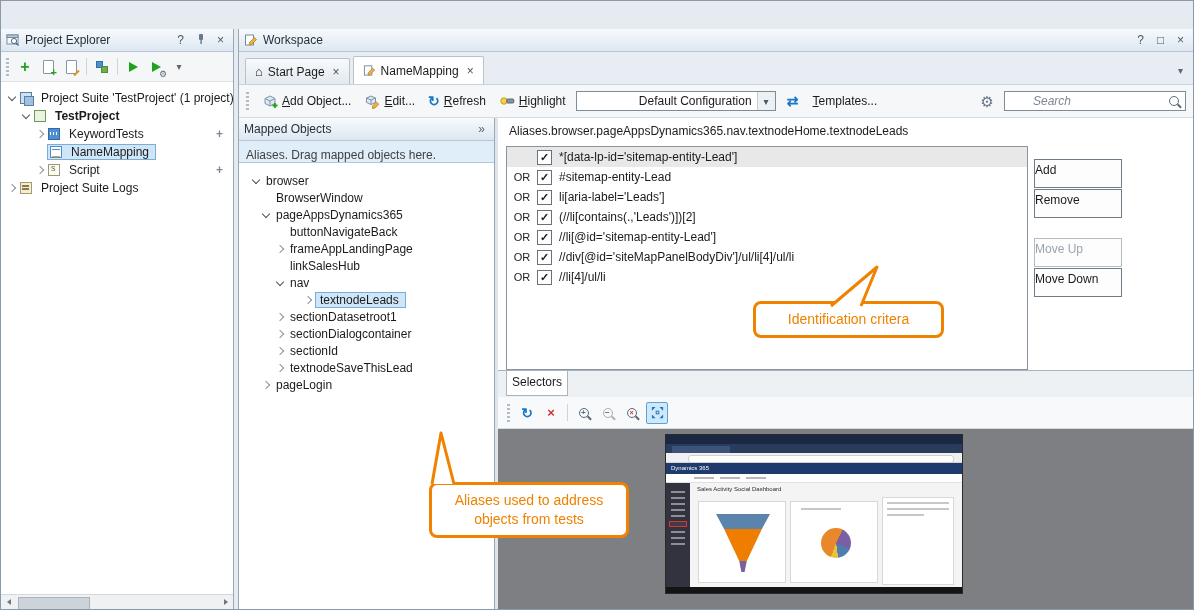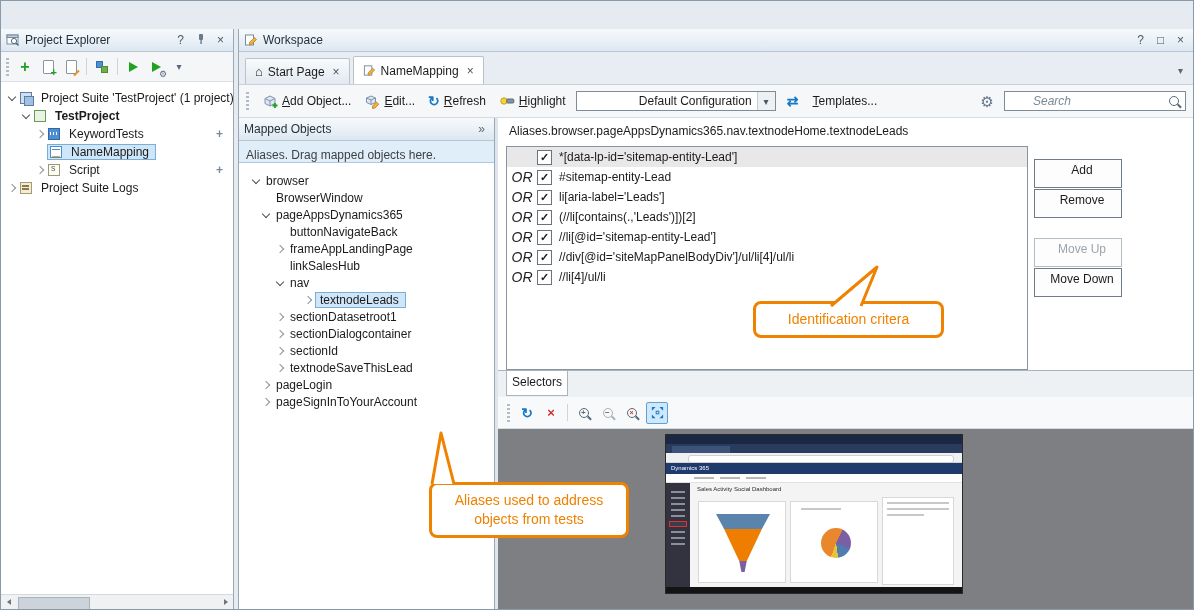--- a/index.html
+++ b/index.html
@@ -109,26 +109,26 @@
                padding:0 7px;flex:none;color:#404040;}
   .mtree{flex:1;padding-top:9px;overflow:hidden;}
   .mtree .trow{height:17px;}
   
   .right-panel{flex:1;background:#fff;display:flex;flex-direction:column;margin-left:3px;min-width:0;}
   .path-row{height:26px;display:flex;align-items:center;padding:0 11px;flex:none;text-align:right;}
   .sel-zone{position:relative;height:226px;flex:none;}
   .sel-list{position:absolute;left:8px;top:2px;width:520px;height:222px;border:1px solid #8a949e;background:#fff;overflow:hidden;}
   .srow{height:20px;display:flex;align-items:center;}
   .srow.selected{background:#e8e8e8;}
-  .or{width:30px;text-align:center;font-size:14px;color:#222;flex:none;font-style:italic;}
+  .or{width:30px;text-align:center;font-size:11px;color:#222;flex:none;}
   .cb{width:13px;height:13px;background:#fff;border:1px solid #6a737c;font-size:11px;line-height:12px;text-align:center;
       color:#222;font-weight:bold;flex:none;margin-right:7px;}
   .sval{white-space:nowrap;}
-  .btn{position:absolute;left:536px;width:88px;height:29px;border:1px solid #6f7b87;background:#fdfdfd;text-align:center;
-       line-height:21px;box-sizing:border-box;padding-left:8px;}
+  .btn{position:absolute;left:536px;width:88px;height:29px;border:1px solid #6f7b87;background:#fdfdfd;text-align:left;
+       line-height:21px;box-sizing:border-box;}
   .btn.disabled{color:#9aa4ae;border-color:#b4bcc4;}
   .divider{height:1px;background:#aab4be;flex:none;}
   .tab-row{height:26px;background:#eef1f4;flex:none;display:flex;align-items:flex-start;}
   .sel-tab{margin-left:8px;width:60px;height:24px;background:#fff;border:1px solid #aab4be;border-top:none;
            text-align:center;line-height:22px;}
   .pv-toolbar{height:31px;background:#f7f9fa;display:flex;align-items:center;padding:0 9px;gap:4px;
               border-bottom:1px solid #d5dbe2;flex:none;}
   .red-g{color:#d03030;font-weight:bold;font-size:13px;line-height:1;}
   .mag.dis{border-color:#aab2ba;}
   .mag.dis::after{background:#aab2ba;}
@@ -423,24 +423,20 @@
               <span class="chev closed"></span>
               <span class="tlabel">sectionId</span>
             </div>
           <div class="trow ml2">
               <span class="chev closed"></span>
               <span class="tlabel">textnodeSaveThisLead</span>
             </div>
           <div class="trow ml1">
               <span class="chev closed"></span>
               <span class="tlabel">pageLogin</span>
-            </div>
-          <div class="trow ml1">
-              <span class="chev closed"></span>
-              <span class="tlabel">pageSignInToYourAccount</span>
             </div>
         </div>
       </div>
 
       <div class="right-panel">
         <div class="path-row">
           <span>Aliases.browser.pageAppsDynamics365.nav.textnodeHome.textnodeLeads</span>
         </div>
         <div class="sel-zone">
           <div class="sel-list">

